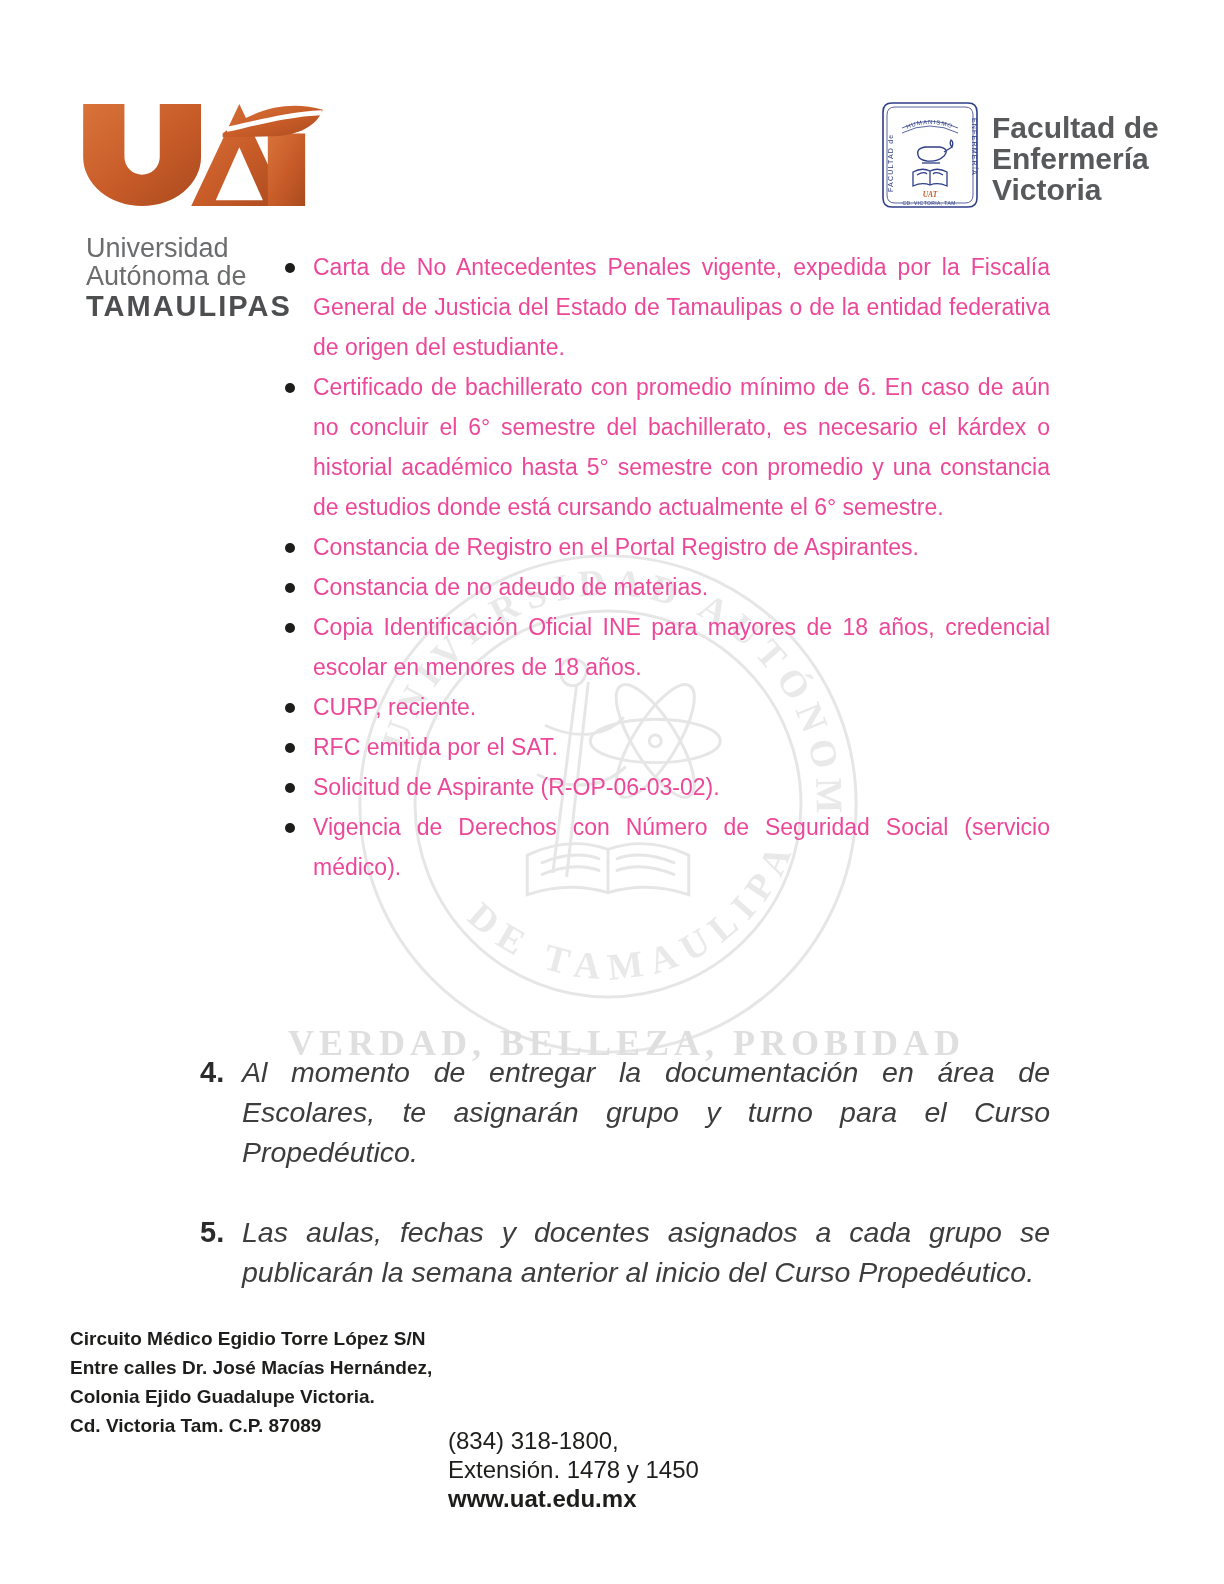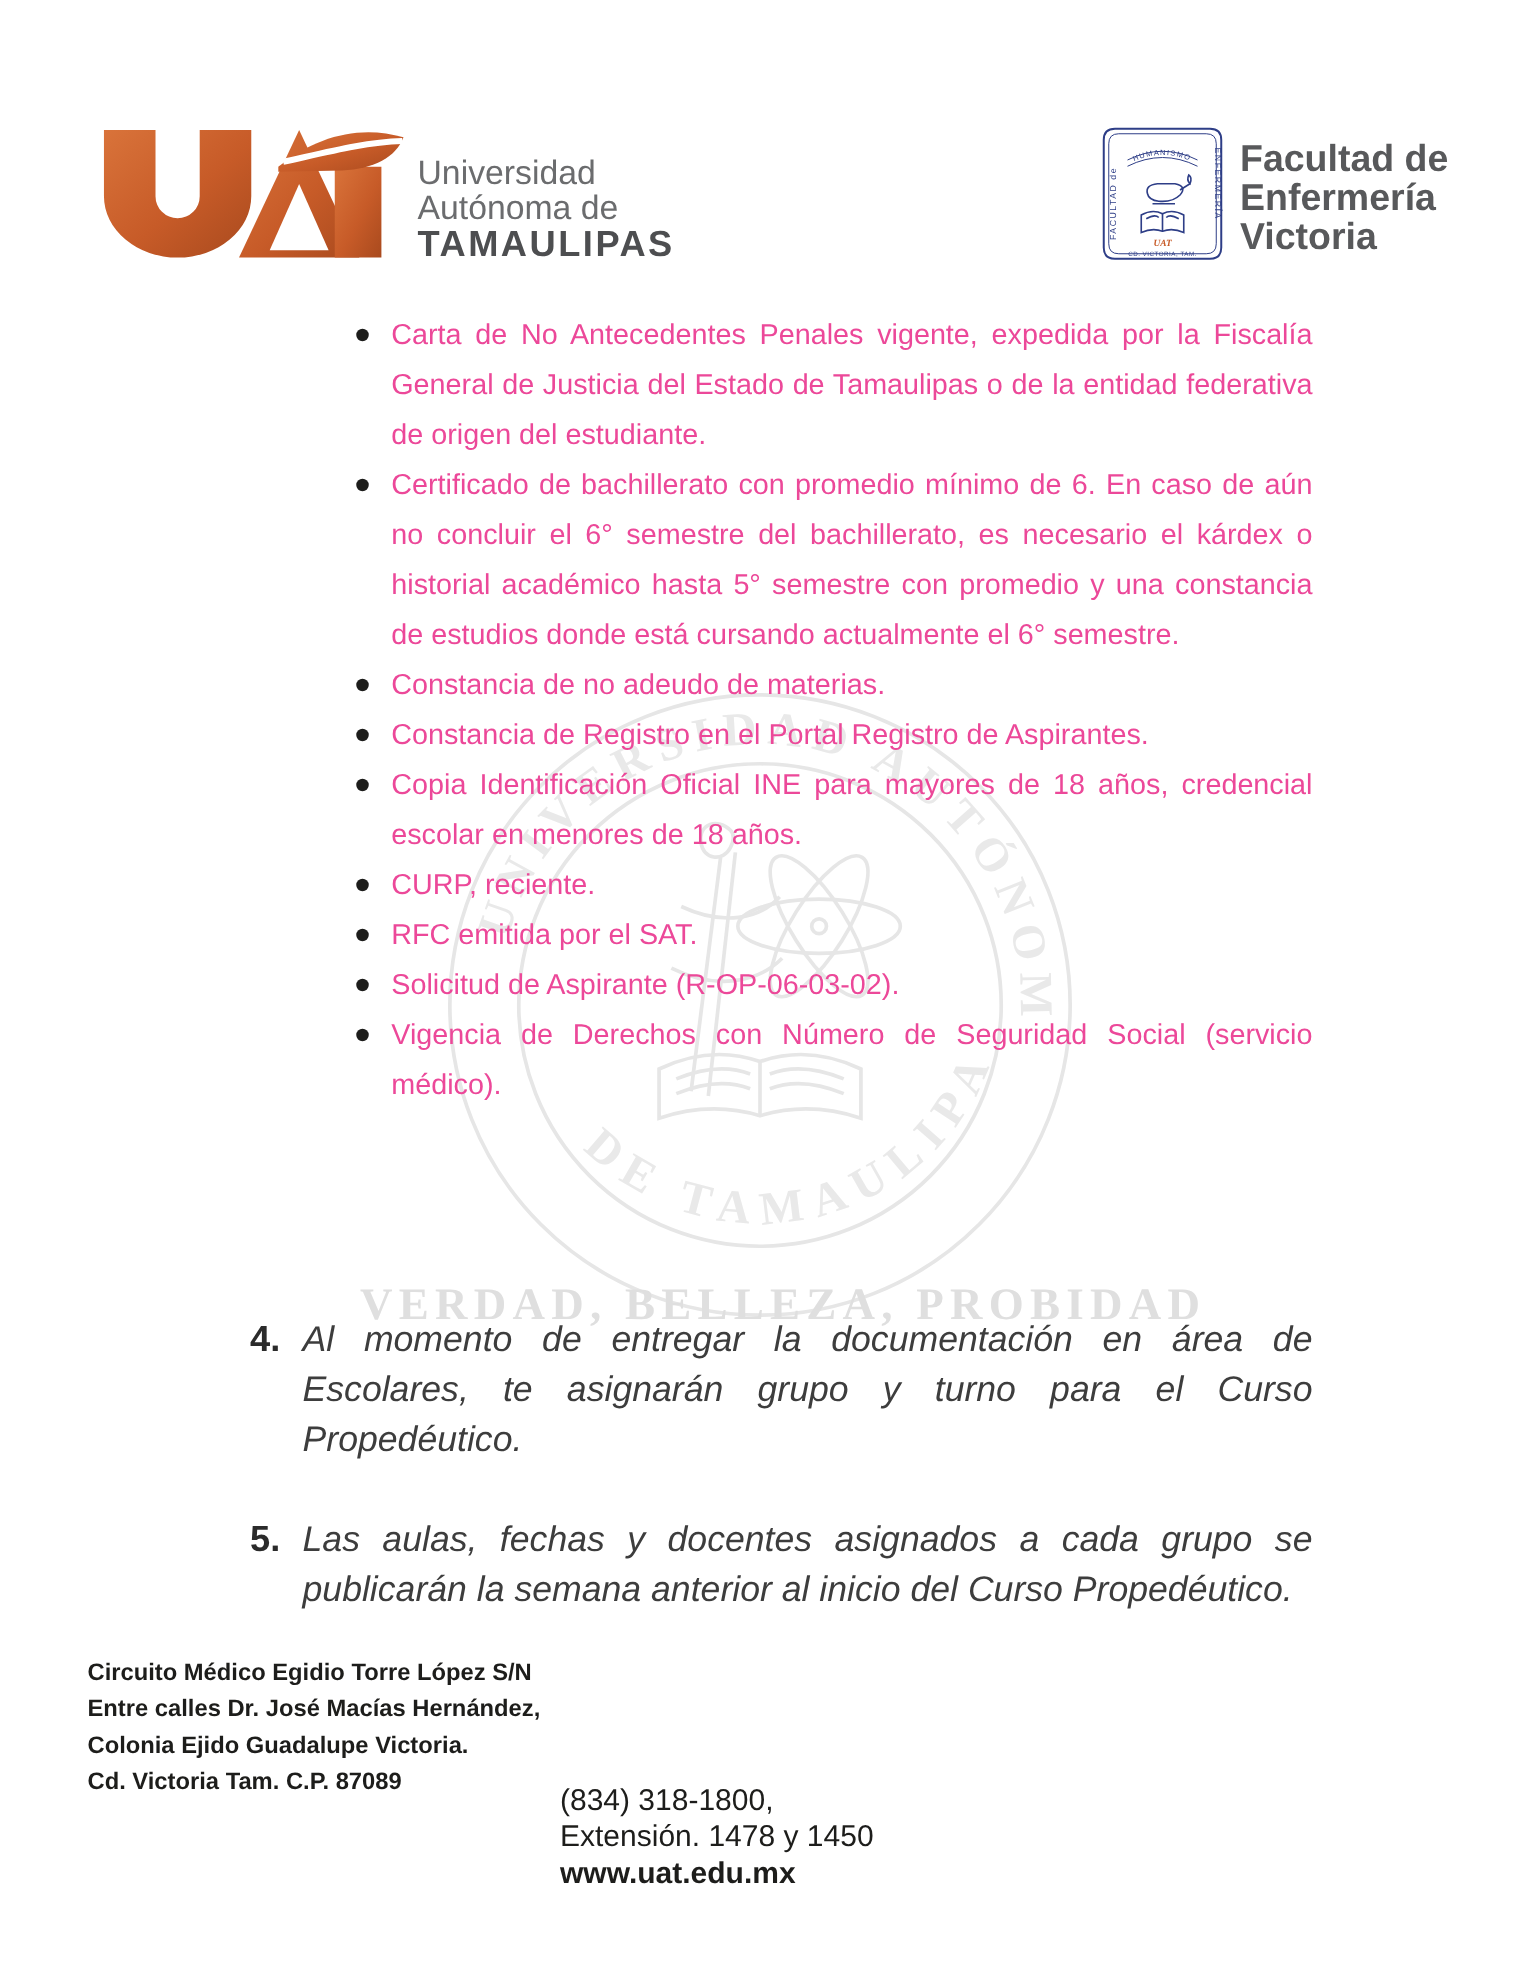--- a/index.html
+++ b/index.html
@@ -5,21 +5,21 @@
   * { margin:0; padding:0; box-sizing:border-box; }
   html,body { background:#888; }
   #page {
     position:relative; width:1224px; height:1584px; background:#ffffff;
     margin:0 auto; overflow:hidden;
     font-family:"Liberation Sans", sans-serif; color:#3d3d3d;
   }
 
   
   .header { position:absolute; top:0; left:0; width:100%; height:240px; z-index:2; }
-  .uat-logo-block { position:absolute; top:100px; left:78px; display:flex; align-items:flex-start; }
+  .uat-logo-block { position:absolute; top:100px; left:78px; display:flex; align-items:flex-start;flex-direction:column; }
   .uat-mark { width:248px; height:110px; }
   .uat-wordmark { margin-left:8px; margin-top:24px; line-height:28px; }
   .uat-wordmark .w1, .uat-wordmark .w2 { font-size:27px; color:#6b6c6e; font-weight:400; }
   .uat-wordmark .w3 { font-size:29px; color:#4d4e50; font-weight:700; letter-spacing:2px; margin-top:2px;text-align:center; }
 
   .faculty-block { position:absolute; top:100px; left:880px; display:flex; align-items:flex-start; }
   .crest { width:100px; height:110px; }
   .faculty-name { margin-left:12px; margin-top:12px; line-height:31px; font-weight:700; font-size:30px; color:#58595b; }
 
   
@@ -185,22 +185,22 @@
         <div>Victoria</div>
       </div>
     </div>
   </div>
 
   <div class="content">
 
     <ul class="req-list">
       <li>Carta de No Antecedentes Penales vigente, expedida por la Fiscalía General de Justicia del Estado de Tamaulipas o de la entidad federativa de origen del estudiante.</li>
       <li>Certificado de bachillerato con promedio mínimo de 6. En caso de aún no concluir el 6° semestre del bachillerato, es necesario el kárdex o historial académico hasta 5° semestre con promedio y una constancia de estudios donde está cursando actualmente el 6° semestre.</li>
+      <li>Constancia de Registro en el Portal Registro de Aspirantes.</li>
       <li>Constancia de no adeudo de materias.</li>
-      <li>Constancia de Registro en el Portal Registro de Aspirantes.</li>
       <li>Copia Identificación Oficial INE para mayores de 18 años, credencial escolar en menores de 18 años.</li>
       <li>CURP, reciente.</li>
       <li>RFC emitida por el SAT.</li>
       <li>Solicitud de Aspirante (R-OP-06-03-02).</li>
       <li>Vigencia de Derechos con Número de Seguridad Social (servicio médico).</li>
     </ul>
 
     <div id="item4" class="numbered">
       <span class="num">4.</span>
       <div class="txt">Al momento de entregar la documentación en área de Escolares, te asignarán grupo y turno para el Curso Propedéutico.</div>

